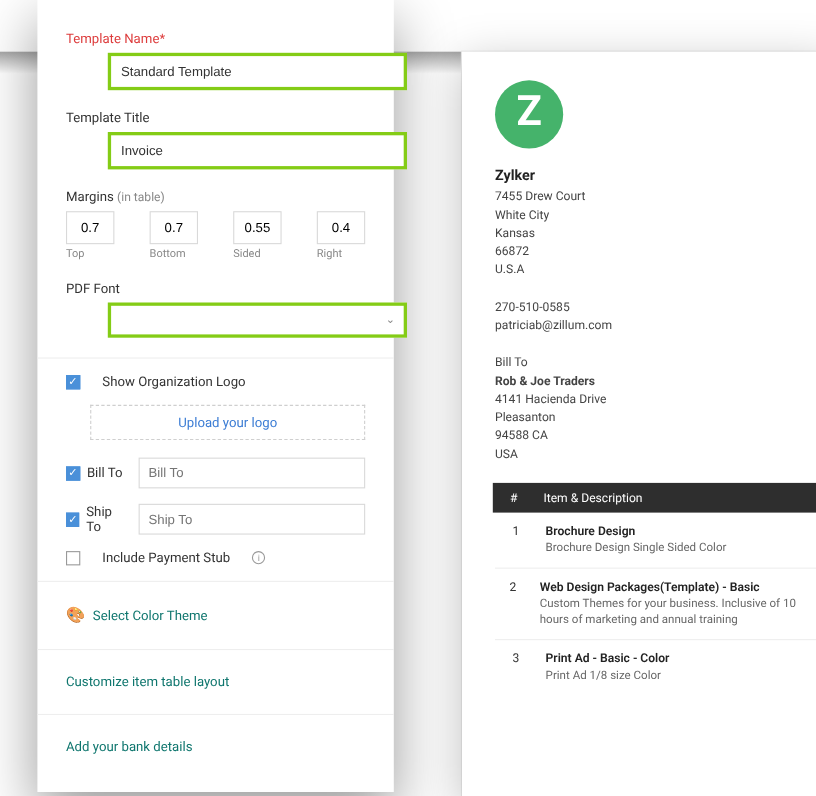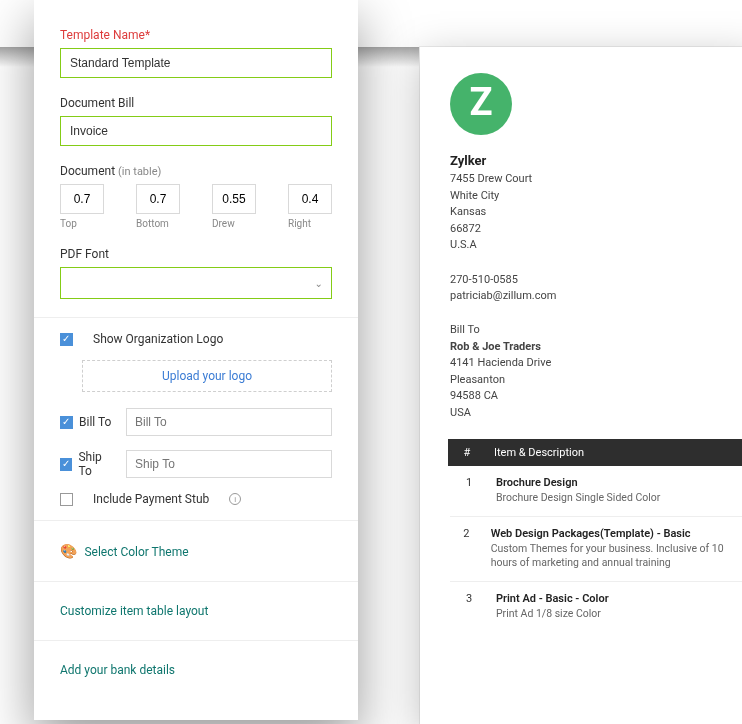--- a/index.html
+++ b/index.html
@@ -44,25 +44,26 @@
     padding: 28px 26px 14px 26px;
     font-size: 12px;
     color: #333;
     z-index: 2;
   }
   .field-label { font-size: 12px; color: #333; margin-bottom: 6px; }
   .field-label.req { color: #dd3c3c; }
   .hint { color: #888; font-size: 11px; }
   .text-input, .select-input {
     width: 100%;
-    border: 1px solid #84cc16;
+    border: 3px solid #84cc16;
     padding: 7px 9px;
     font-size: 12px;
     color: #333;
     background: #fff;
+    margin-left: 38px;
   }
   .select-input { position: relative; height: 32px; }
   .chev { position: absolute; right: 8px; top: 50%; transform: translateY(-50%); color: #888; font-size: 10px; }
   .group { margin-bottom: 18px; }
   .margins-row { display: flex; gap: 32px; }
   .margin-col { flex: 1; }
   .margin-col input {
     width: 100%;
     border: 1px solid #d9d9d9;
     padding: 7px 4px;
@@ -178,41 +179,41 @@
 </div>
 
 <div class="panel">
 
   <div class="group">
     <div class="field-label req">Template Name*</div>
     <input class="text-input" value="Standard Template" style="">
   </div>
 
   <div class="group">
-    <div class="field-label">Document Bill</div>
+    <div class="field-label">Template Title</div>
     <input class="text-input" value="Invoice" style="">
   </div>
 
   <div class="group">
     <div class="field-label">
-      <span>Document</span>
+      <span>Margins</span>
       <span class="hint">(in table)</span>
     </div>
     <div class="margins-row">
       <div class="margin-col">
         <input value="0.7" style="">
         <div class="sub">Top</div>
       </div>
       <div class="margin-col">
         <input value="0.7" style="">
         <div class="sub">Bottom</div>
       </div>
       <div class="margin-col">
         <input value="0.55" style="">
-        <div class="sub">Drew</div>
+        <div class="sub">Sided</div>
       </div>
       <div class="margin-col">
         <input value="0.4" style="">
         <div class="sub">Right</div>
       </div>
     </div>
   </div>
 
   <div class="group">
     <div class="field-label">PDF Font</div>

